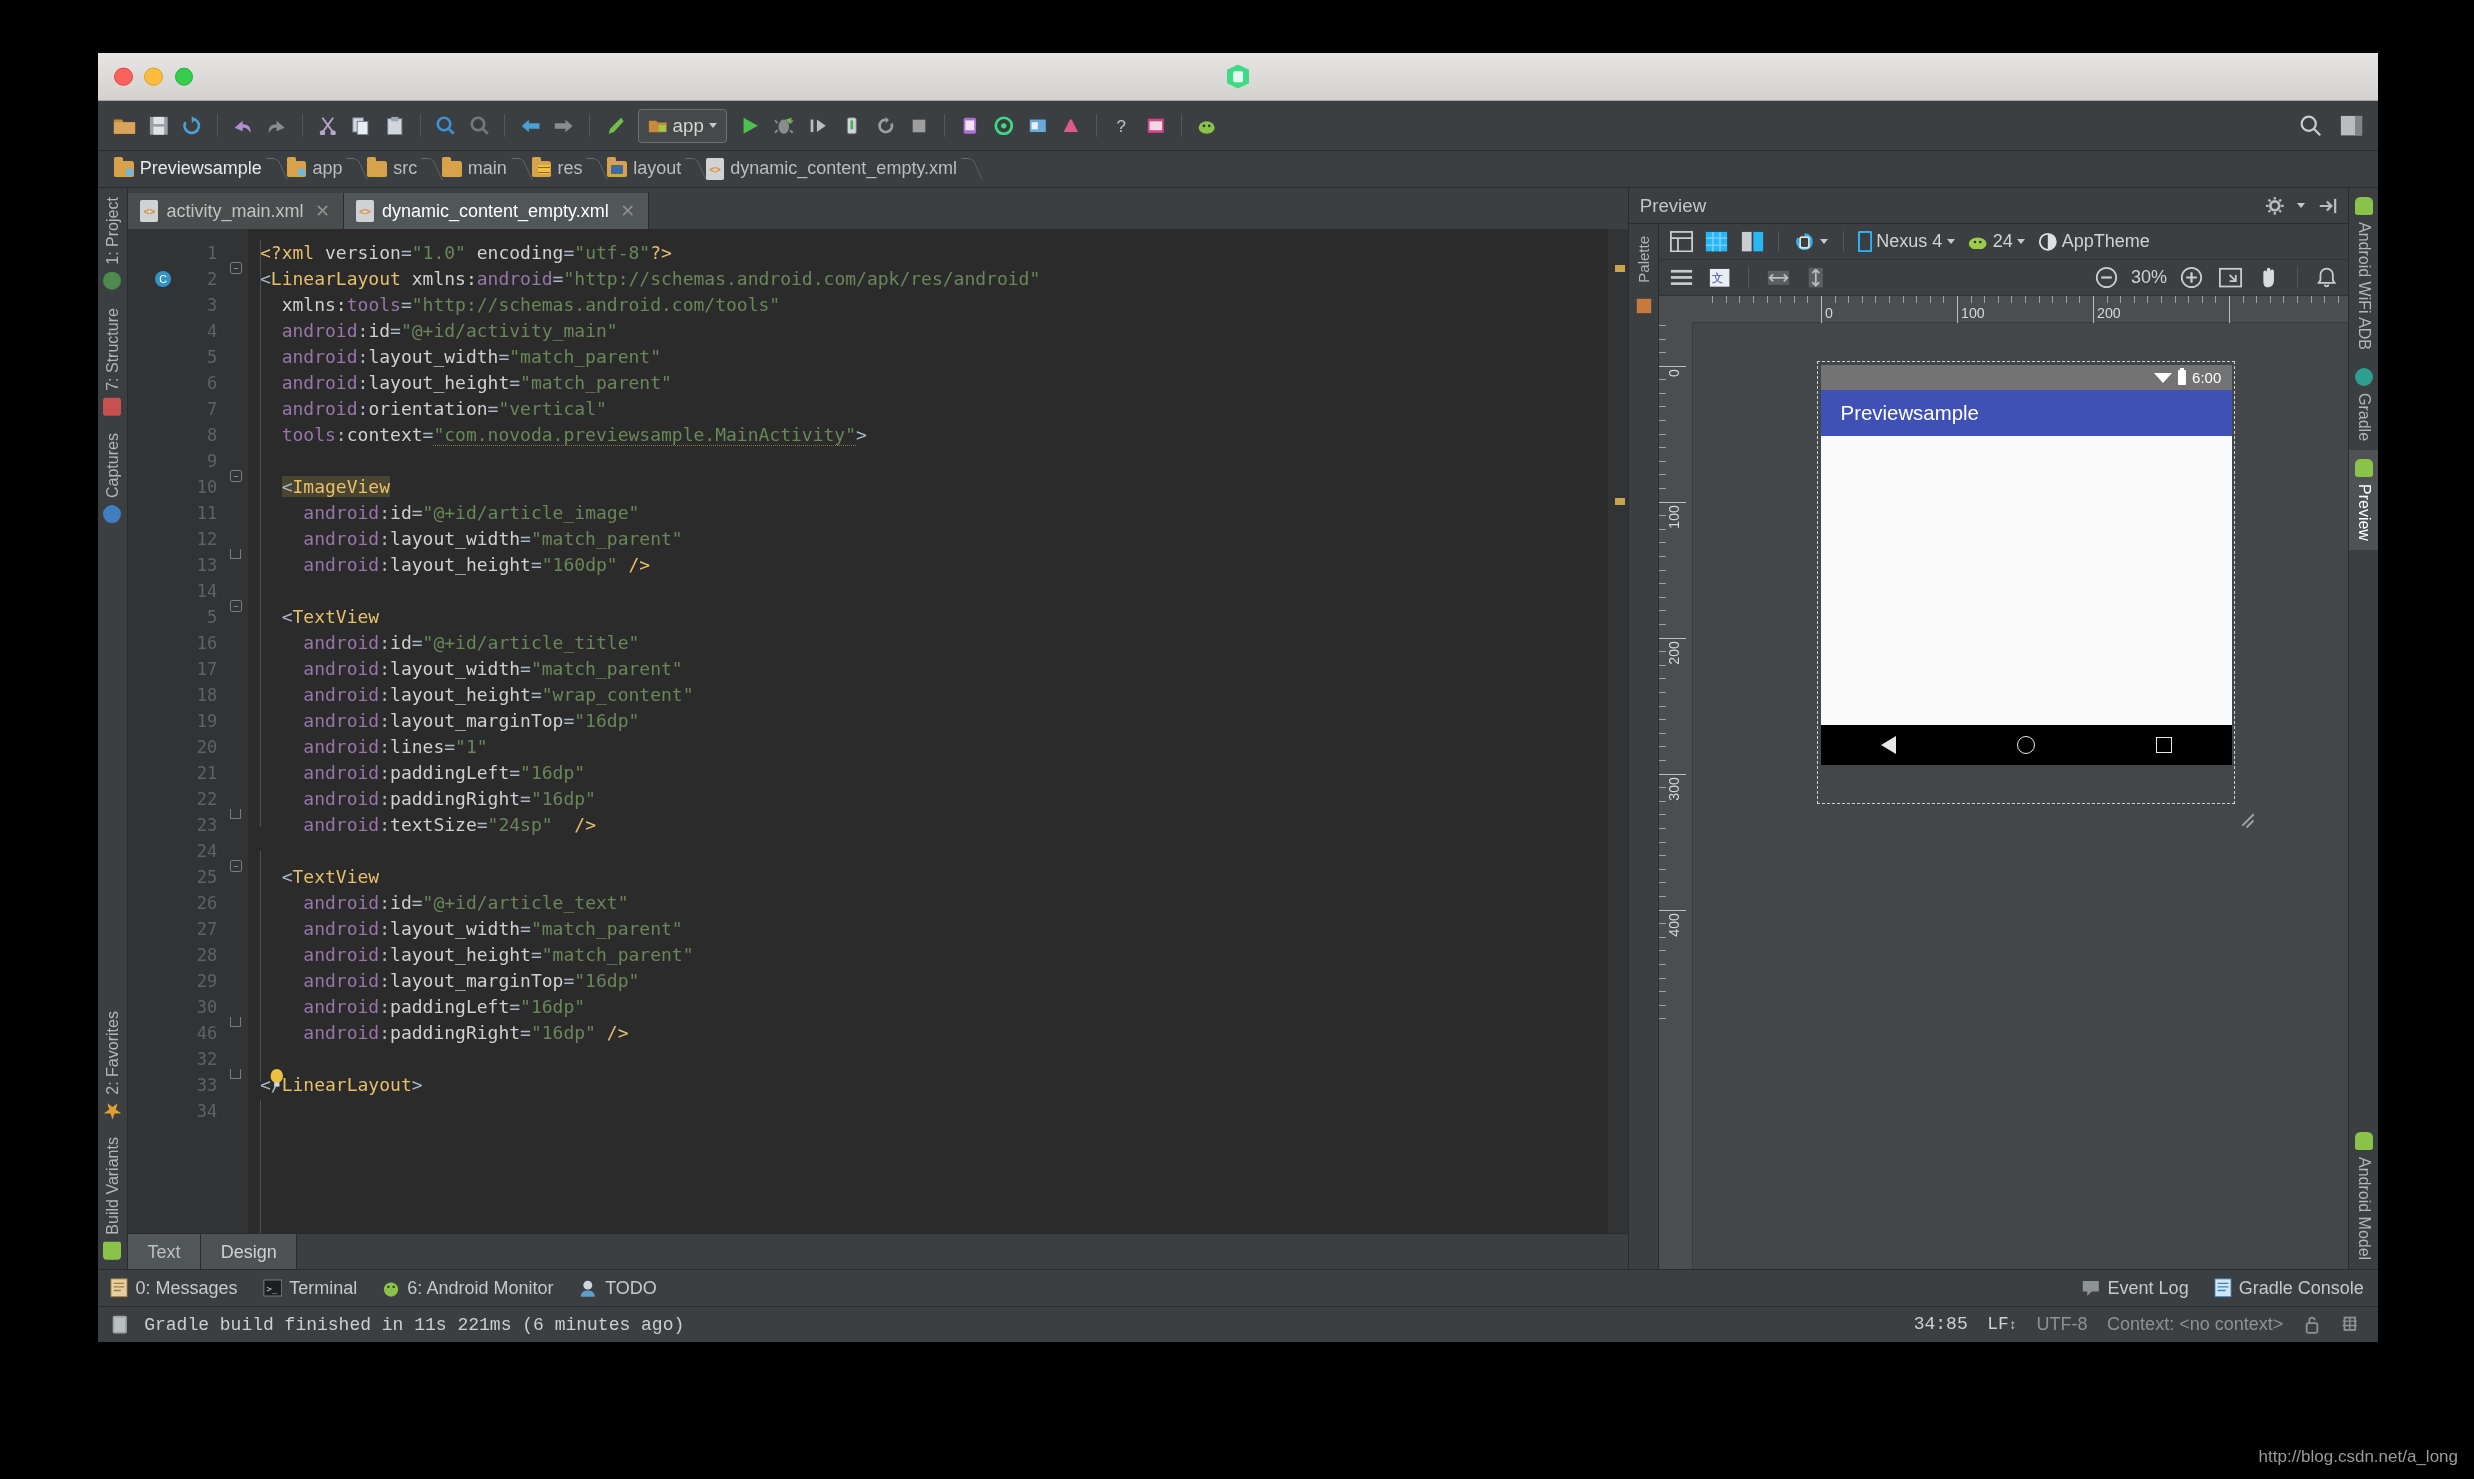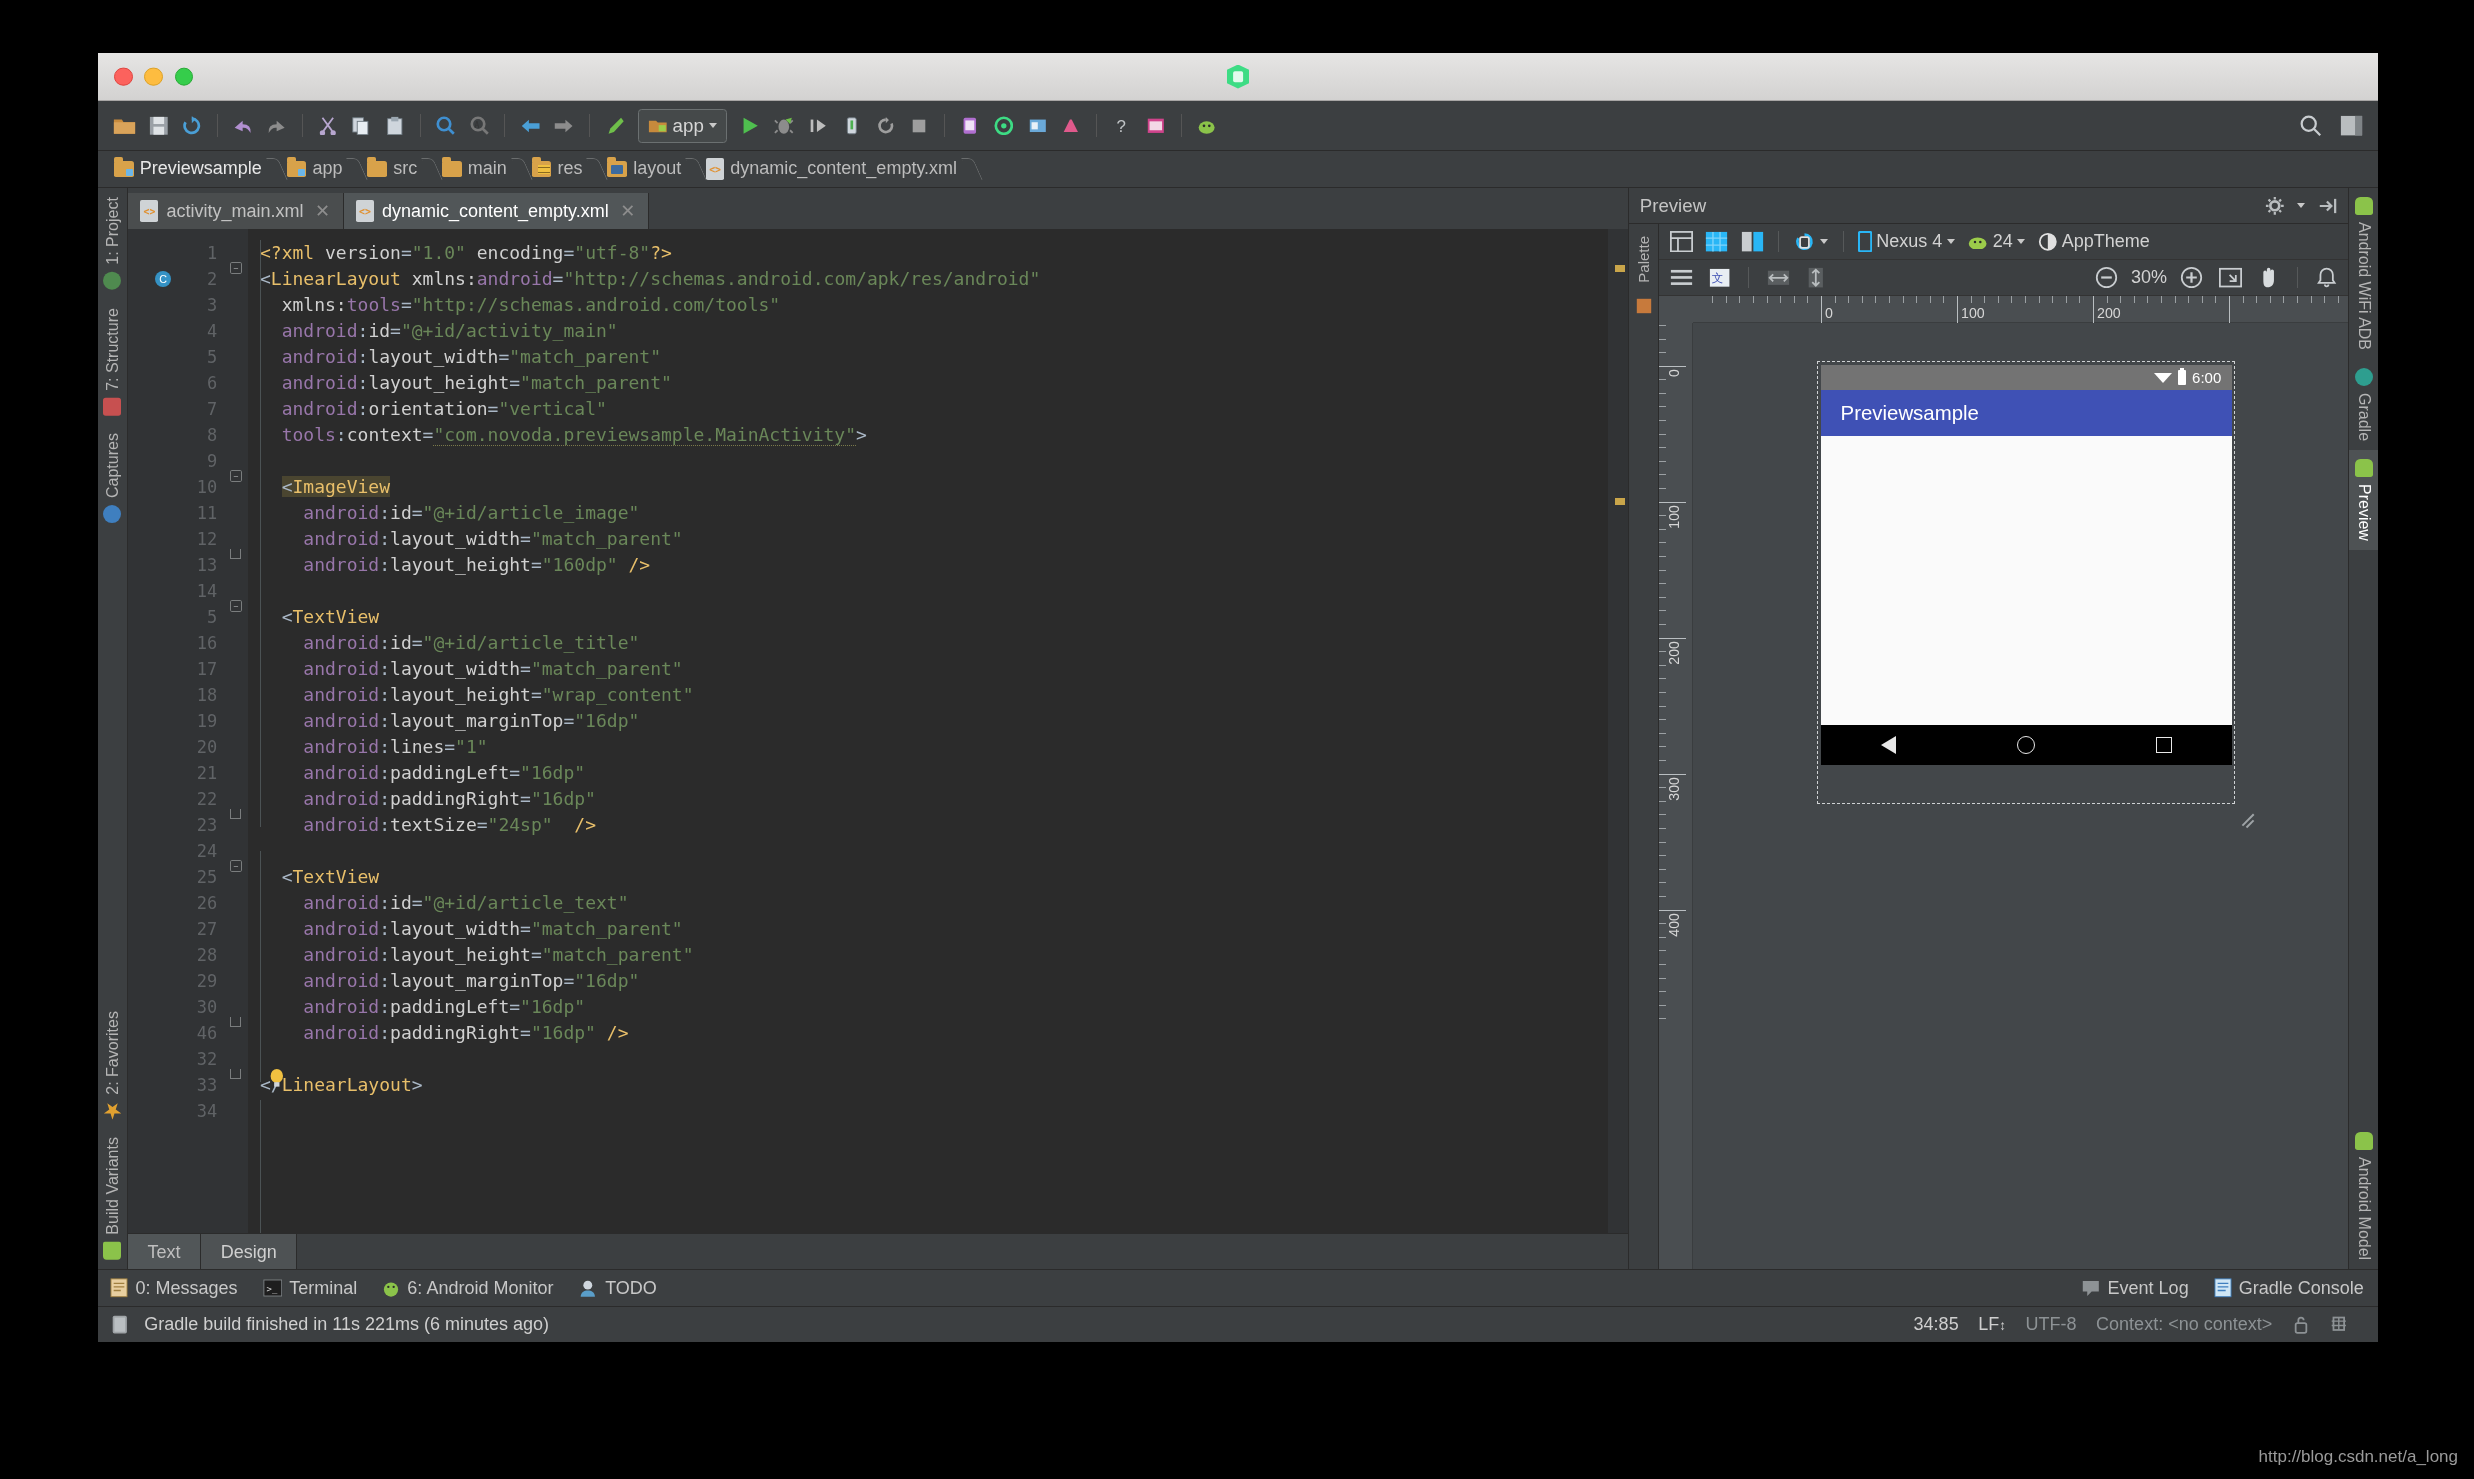--- a/index.html
+++ b/index.html
@@ -250,23 +250,23 @@
     padding-left: 12.4px; gap: 25px; border-top:0.9px solid #2b2b2b;
   }
   .bbtn { display:flex; align-items:center; gap:7.1px; color:#c8c8c8; font-size:18px;
     font-family:"Liberation Sans",sans-serif; }
   .bb-right { margin-left:auto; display:flex; align-items:center; gap:25px; padding-right:14.2px; }
 
   .statusline {
     height: 36px; flex: 0 0 36px; background:#3c3f41; display:flex; align-items:center;
     padding-left: 12.4px; gap: 14.2px; border-top:0.9px solid #2b2b2b;
   }
-  .sl-text { color:#cfcfcf; font-size:18px; font-family:Liberation Sans, sans-serif; }
+  .sl-text { color:#cfcfcf; font-size:18px; font-family:Liberation Mono, monospace; }
   .sl-dim { color:#8d9295; font-size:18px; font-family:"Liberation Sans",sans-serif; }
-  .sl-right { margin-left:auto; display:flex; align-items:center; gap:19.6px; padding-right:29px; }
+  .sl-right { margin-left:auto; display:flex; align-items:center; gap:19.6px; padding-right:18px; }
 
   .watermark {
     position:absolute; right: 16px; bottom: 12.4px;
     color:#9a9a9a; font-size: 17px; font-family:"Liberation Sans", sans-serif;
   }
 
   .icosvg { display:block; }
 </style>
 </head>
 <body>

